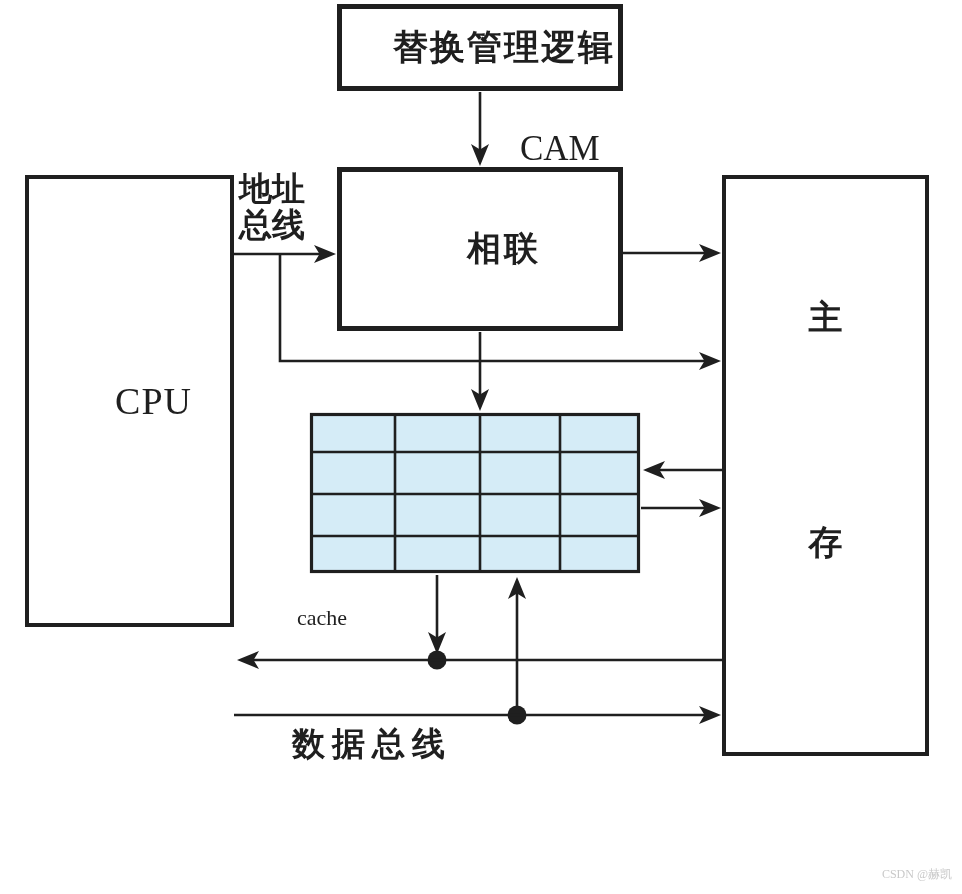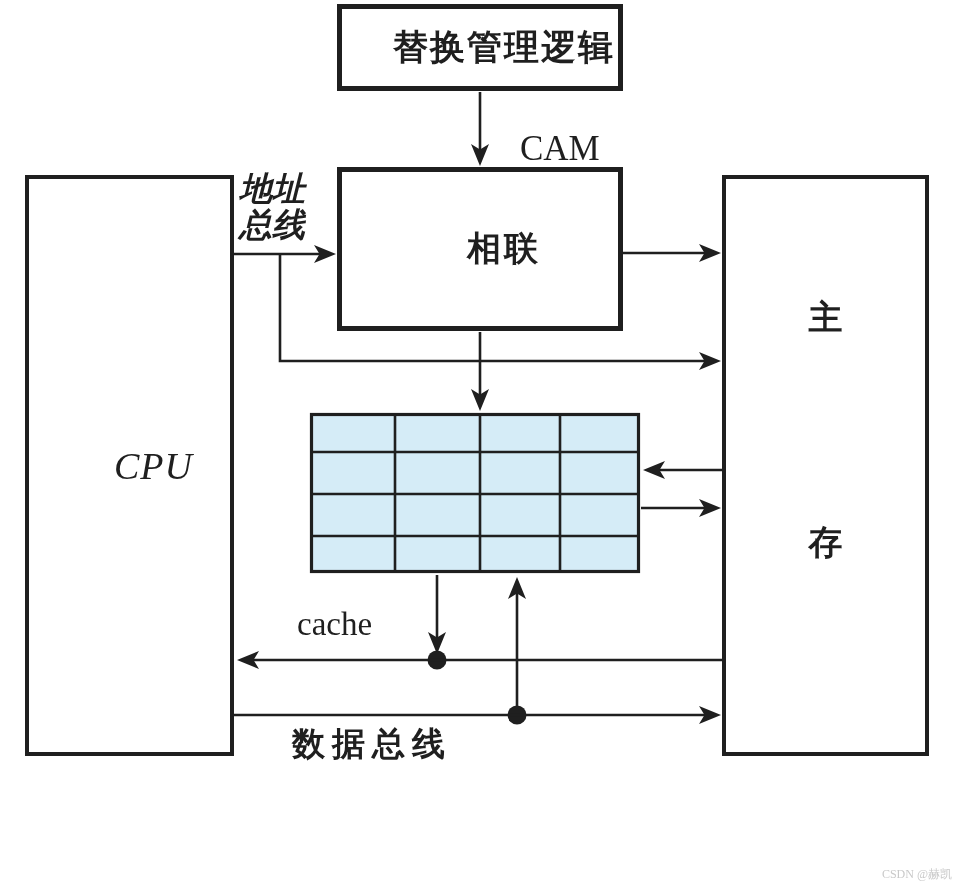--- a/index.html
+++ b/index.html
@@ -8,32 +8,32 @@
     font-family:"Liberation Serif","DejaVu Serif",serif;color:var(--line,#1f1f1f);
   }
   
   .box{position:absolute;box-sizing:border-box;background:#ffffff;
        display:flex;align-items:center;justify-content:center;text-align:center;padding-left:48px;}
   .box-replace{left:337px;top:4px;width:286px;height:87px;border:5px solid var(--line);}
   .box-replace span{font-size:35px;font-weight:bold;letter-spacing:2px;}
   .box-assoc{left:337px;top:167px;width:286px;height:164px;border:5px solid var(--line);
              flex-direction:column;gap:12px;}
   .box-assoc span{font-size:34px;font-weight:bold;letter-spacing:3px;line-height:1;}
-  .box-cpu{left:25px;top:175px;width:209px;height:581px;border:4px solid var(--line);font-style:italic;}
+  .box-cpu{left:25px;top:175px;width:209px;height:452px;border:4px solid var(--line);}
   .box-cpu span{font-size:38px;letter-spacing:1px;}
   .box-main{left:722px;top:175px;width:207px;height:581px;border:4px solid var(--line);}
   .box-main span{position:absolute;left:0;width:100%;text-align:center;
                  font-size:34px;font-weight:bold;line-height:1;}
   .main-char1{top:122px;}
   .main-char2{top:347px;}
   
   .lbl{position:absolute;line-height:1.1;white-space:nowrap;}
-  .lbl-addr{left:239px;top:171px;font-size:33px;font-weight:bold;text-align:left;font-style:italic;}
+  .lbl-addr{left:239px;top:171px;font-size:33px;font-weight:bold;text-align:left;}
   .lbl-cam{left:520px;top:130px;font-size:35px;}
-  .lbl-cache{left:297px;top:606px;font-size:33px;}
+  .lbl-cache{left:297px;top:606px;font-size:22px;}
   .lbl-databus{left:292px;top:726px;font-size:33px;font-weight:bold;letter-spacing:7px;}
   .caption{position:absolute;left:0;top:832px;width:962px;text-align:center;
            font-size:40px;color:var(--caption-blue,#3ba2e8);}
   .watermark{position:absolute;right:10px;top:866px;font-size:12px;
              font-family:Liberation Serif, serif;
              color:var(--watermark-gray,#c9c9c9);}
   
   svg.layer{position:absolute;left:0;top:0;}
   .wire{stroke:var(--line,#1f1f1f);stroke-width:2.6;fill:none;}
   .head{fill:var(--line,#1f1f1f);stroke:none;}

